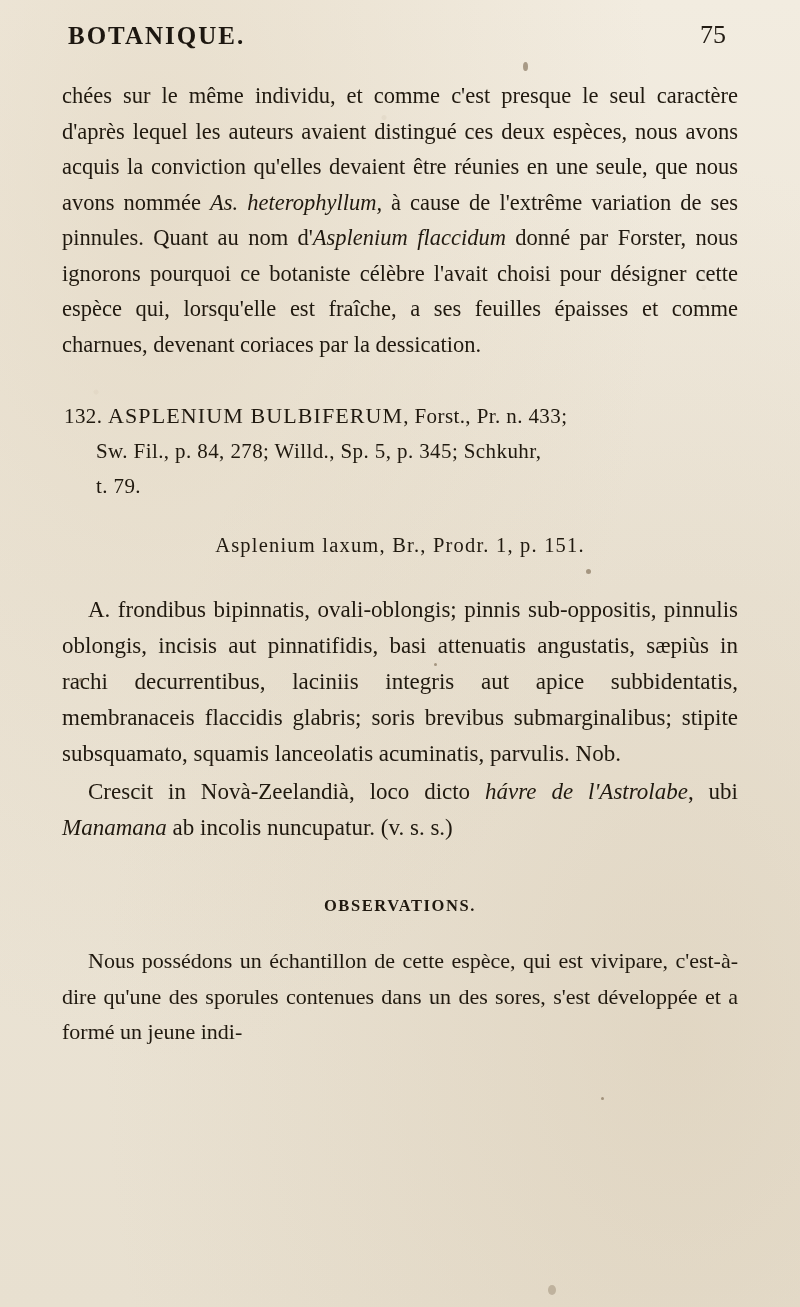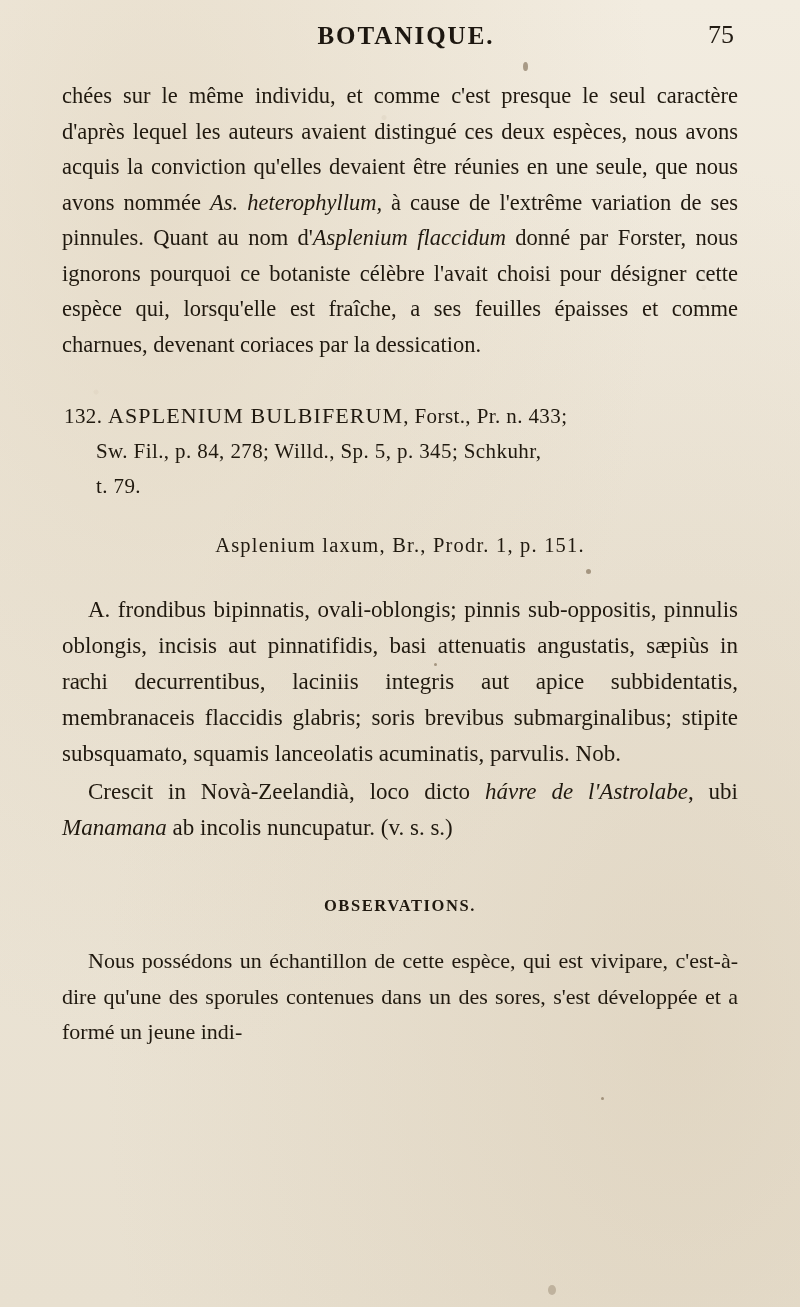--- a/index.html
+++ b/index.html
@@ -36,32 +36,32 @@
       radial-gradient(circle at 30% 77%, rgba(120,95,60,0.05) 0 2px, rgba(0,0,0,0) 3px),
       radial-gradient(circle at 88% 22%, rgba(120,95,60,0.04) 0 2px, rgba(0,0,0,0) 3px);
     opacity: .9;
   }
   .header {
     position: relative;
     height: 74px;
   }
   .running-title {
     position: absolute;
-    left: 12px;
+    left: 6px;
     right: 0;
     top: 22px;
-    text-align: center;
+    text-align: left;
     font-size: 25px;
     letter-spacing: 2.0px;
     font-weight: 700;
     color: #1d1710;
   }
   .folio {
     position: absolute;
-    right: 4px;
+    right: 12px;
     top: 20px;
     font-size: 26px;
     color: #231c14;
     font-family: Liberation Serif, serif;
   }
   .body-text {
     font-size: 22.5px;
     line-height: 35.5px;
     text-align: justify;
     text-justify: inter-word;

